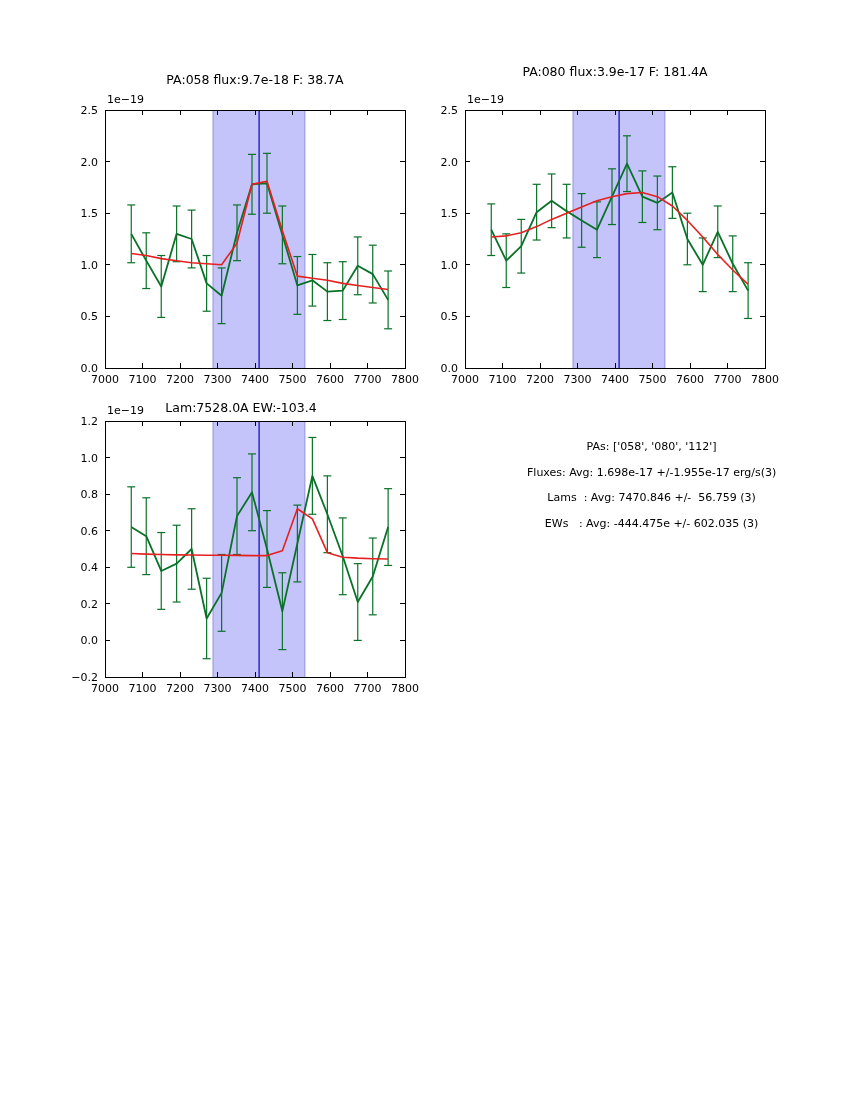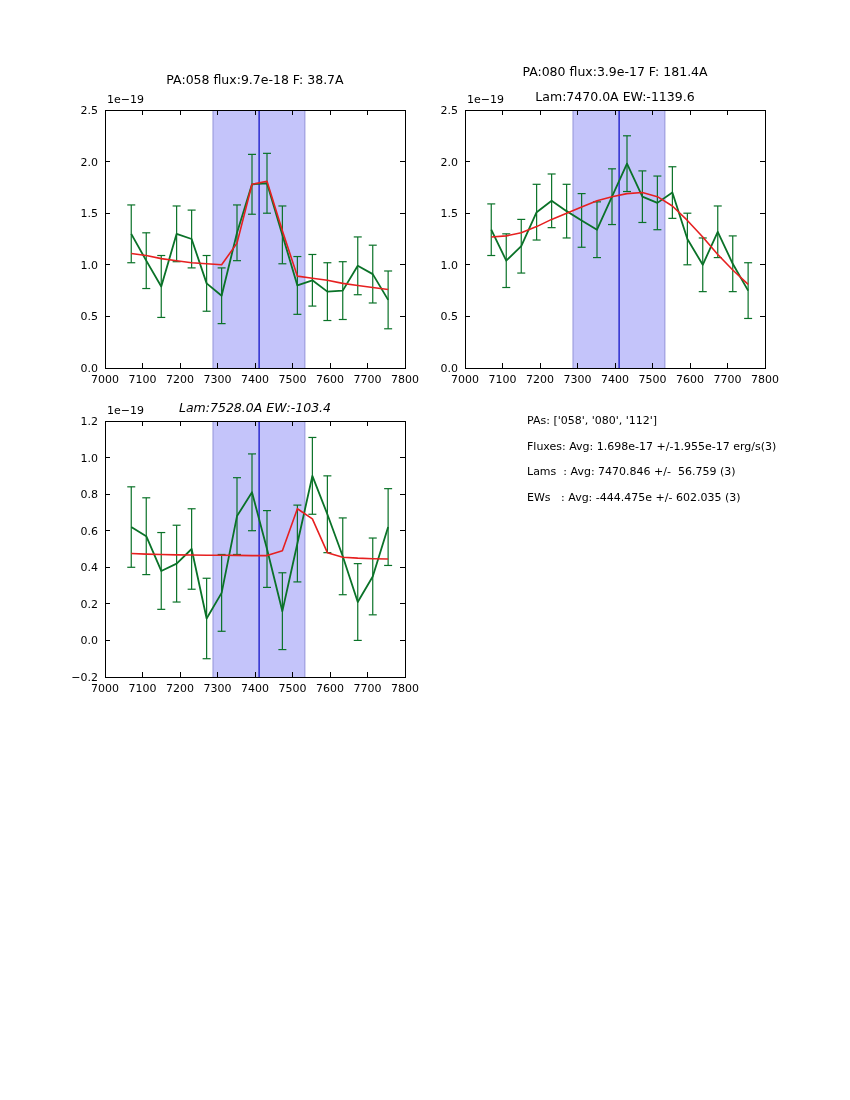--- a/index.html
+++ b/index.html
@@ -28,25 +28,26 @@
     text-align: center;
     font-size: 12.5px;
     color: #000000;
     white-space: pre;
   }
   .t1a { left: 105px; top: 72px; }
   .t1b { left: 105px; top: 89px; }
   .t2a { left: 465px; top: 64px; }
   .t2b { left: 465px; top: 89px; }
   .t3a { left: 105px; top: 383px; }
-  .t3b { left: 105px; top: 400px; font-style: italic; }
+  .t3b { left: 91px; top: 400px; }
   .summary {
     position: absolute;
     left: 527px;
-    top: 408px;
+    top: 434px;
+    text-align: center;
   }
   .sline {
     font-size: 11px;
     line-height: 25.6px;
     color: #000000;
     white-space: pre;
   }
 </style>
 </head>
 <body>
@@ -158,21 +159,20 @@
       <line x1="0" y1="51.6" x2="5" y2="51.6" stroke="#000000" stroke-width="1" shape-rendering="crispEdges"></line>
       <line x1="300" y1="51.6" x2="295" y2="51.6" stroke="#000000" stroke-width="1" shape-rendering="crispEdges"></line>
       <text x="-7" y="55.6" text-anchor="end" font-size="11px" fill="#000000">2.0</text>
       <line x1="0" y1="0" x2="5" y2="0" stroke="#000000" stroke-width="1" shape-rendering="crispEdges"></line>
       <line x1="300" y1="0" x2="295" y2="0" stroke="#000000" stroke-width="1" shape-rendering="crispEdges"></line>
       <text x="-7" y="4" text-anchor="end" font-size="11px" fill="#000000">2.5</text>
       <text x="2" y="-7" text-anchor="start" font-size="11px" fill="#000000">1e−19</text>
     </svg>
 
   <div class="ptitle t2a">PA:080 flux:3.9e-17 F: 181.4A</div>
-  <div class="ptitle t2b">Lam:7470.0A EW:-1139.6</div>
   <svg class="plot-svg plot2" width="300" height="258">
       <rect x="108" y="0" width="91.875" height="258" fill="#c4c4fa"></rect>
       <line x1="108" y1="0" x2="108" y2="258" stroke="#9393d8" stroke-width="1"></line>
       <line x1="199.875" y1="0" x2="199.875" y2="258" stroke="#9393d8" stroke-width="1"></line>
       <line x1="154.125" y1="0" x2="154.125" y2="258" stroke="#2020cc" stroke-width="1.4"></line>
       <line x1="26.25" y1="93.91199999999999" x2="26.25" y2="145.51199999999997" stroke="#0a7228" stroke-width="1.2"></line>
       <line x1="22.25" y1="93.91199999999999" x2="30.25" y2="93.91199999999999" stroke="#0a7228" stroke-width="1.2"></line>
       <line x1="22.25" y1="145.51199999999997" x2="30.25" y2="145.51199999999997" stroke="#0a7228" stroke-width="1.2"></line>
       <line x1="41.25" y1="123.83999999999999" x2="41.25" y2="177.504" stroke="#0a7228" stroke-width="1.2"></line>
       <line x1="37.25" y1="123.83999999999999" x2="45.25" y2="123.83999999999999" stroke="#0a7228" stroke-width="1.2"></line>

